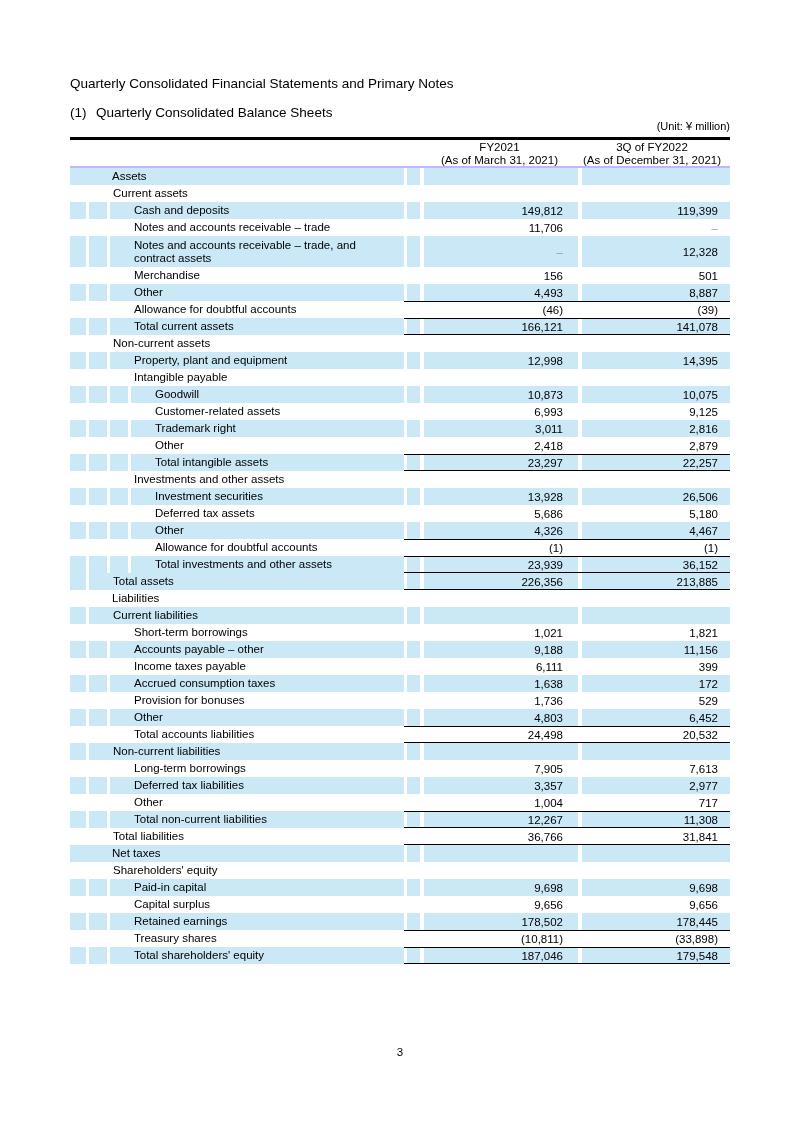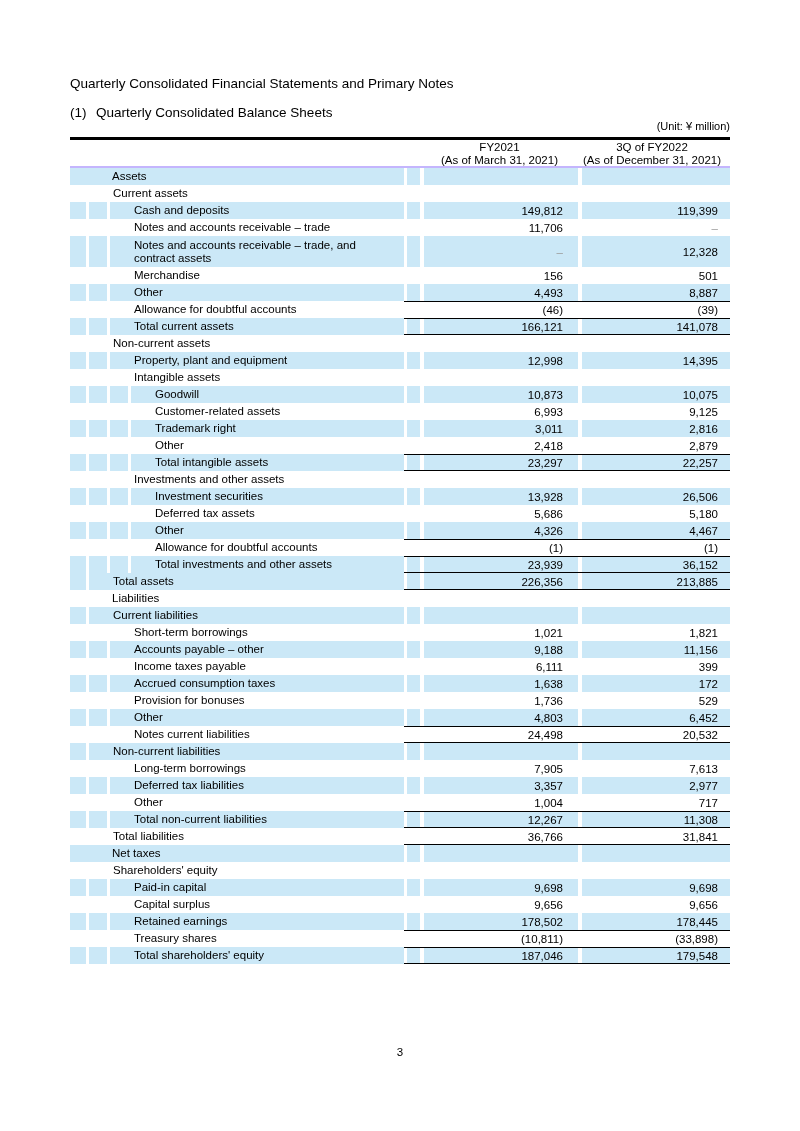--- a/index.html
+++ b/index.html
@@ -163,21 +163,21 @@
           <div class="lab lv3">Property, plant and equipment</div>
           <div class="val v1">12,998</div>
           <div class="val v2">14,395</div>
         </div>
         <div class="row">
           <div class="sep" style="left: 16px; width: 3px;"></div>
           <div class="sep" style="left: 37px; width: 3px;"></div>
           <div class="sep" style="left: 334px; width: 3px;"></div>
           <div class="sep" style="left: 350px; width: 4px;"></div>
           <div class="sep" style="left: 508px; width: 4px;"></div>
-          <div class="lab lv3">Intangible assets</div>
+          <div class="lab lv3">Intangible payable</div>
           <div class="val v1"></div>
           <div class="val v2"></div>
         </div>
         <div class="row blue">
           <div class="sep" style="left: 16px; width: 3px;"></div>
           <div class="sep" style="left: 37px; width: 3px;"></div>
           <div class="sep" style="left: 58px; width: 3px;"></div>
           <div class="sep" style="left: 334px; width: 3px;"></div>
           <div class="sep" style="left: 350px; width: 4px;"></div>
           <div class="sep" style="left: 508px; width: 4px;"></div>
@@ -385,21 +385,21 @@
           <div class="lab lv3">Other</div>
           <div class="val v1">4,803</div>
           <div class="val v2">6,452</div>
         </div>
         <div class="row">
           <div class="sep" style="left: 16px; width: 3px;"></div>
           <div class="sep" style="left: 37px; width: 3px;"></div>
           <div class="sep" style="left: 334px; width: 3px;"></div>
           <div class="sep" style="left: 350px; width: 4px;"></div>
           <div class="sep" style="left: 508px; width: 4px;"></div>
-          <div class="lab lv3">Notes current liabilities</div>
+          <div class="lab lv3">Total accounts liabilities</div>
           <div class="val v1">24,498</div>
           <div class="val v2">20,532</div>
           <div class="rule rt"></div>
           <div class="rule rb"></div>
         </div>
         <div class="row blue">
           <div class="sep" style="left: 16px; width: 3px;"></div>
           <div class="sep" style="left: 334px; width: 3px;"></div>
           <div class="sep" style="left: 350px; width: 4px;"></div>
           <div class="sep" style="left: 508px; width: 4px;"></div>

